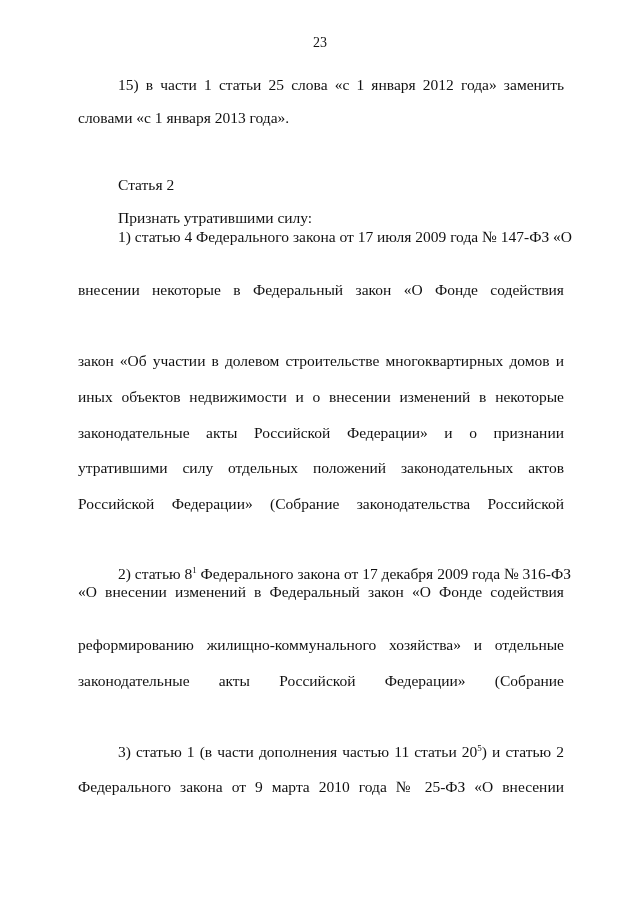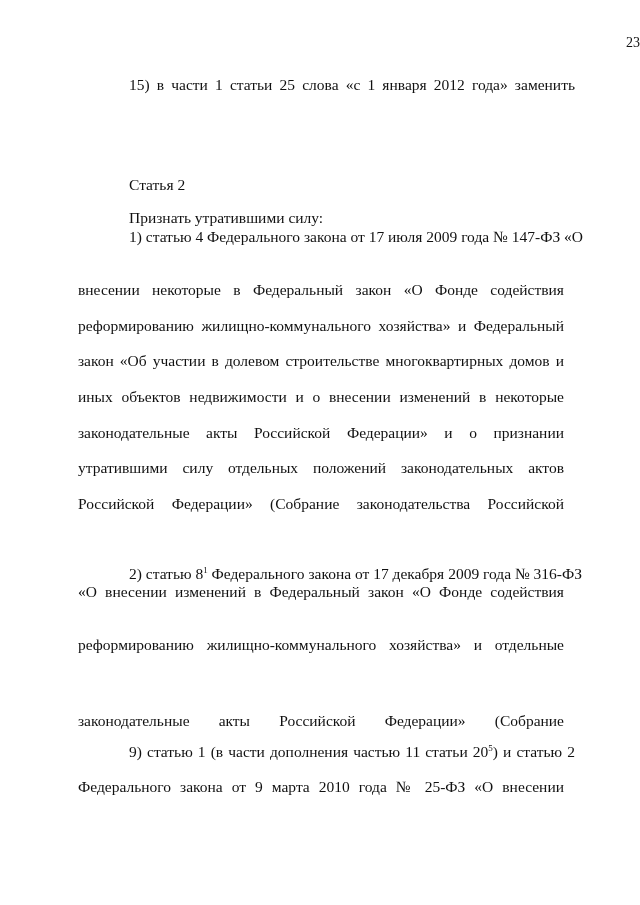--- a/index.html
+++ b/index.html
@@ -3,52 +3,52 @@
   <meta charset="utf-8">
   <style>
     html, body { margin: 0; padding: 0; background: #ffffff; }
     body { width: 640px; height: 905px; position: relative; overflow: hidden; }
     .page {
       position: absolute; left: 0; top: 0; width: 640px; height: 905px;
       font-family: "Liberation Serif", "DejaVu Serif", serif;
       color: #111111;
     }
     .page-number {
-      position: absolute; top: 35px; left: 0; width: 640px; text-align: right;
+      position: absolute; top: 35px; left: 0; width: 640px; text-align: center;
       font-size: 14px;
     }
     .line {
       position: absolute; left: 78px; width: 486px;
       font-size: 15.5px; line-height: 18px; white-space: nowrap;
     }
     .line.just { text-align: justify; text-align-last: justify; }
-    .line.indent { left: 118px; width: 446px; margin-left: 11px; }
+    .line.indent { left: 118px; width: 446px; }
     .heading { font-weight: normal; }
     sup { font-size: 9px; line-height: 0; vertical-align: 6px; }
   </style>
 </head>
 <body>
 
 <div class="page">
   <div class="page-number">23</div>
 
   <div class="line indent just" style="top:76px">15) в части 1 статьи 25 слова «с 1 января 2012 года» заменить</div>
+  <div class="line" style="top:109px">словами «с 1 января 2013 года».</div>
 
   <div class="line indent heading" style="top:176px">Статья 2</div>
   <div class="line indent" style="top:209px">Признать утратившими силу:</div>
 
   <div class="line indent just" style="top:228px">1) статью 4 Федерального закона от 17 июля 2009 года № 147-ФЗ «О</div>
   <div class="line just" style="top:281px">внесении некоторые в Федеральный закон «О Фонде содействия</div>
-  <div class="line just" style="top:317px">реформированию жилищно-коммунального хозяйства» и Федеральный</div>
   <div class="line just" style="top:352px">закон «Об участии в долевом строительстве многоквартирных домов и</div>
   <div class="line just" style="top:388px">иных объектов недвижимости и о внесении изменений в некоторые</div>
   <div class="line just" style="top:424px">законодательные акты Российской Федерации» и о признании</div>
   <div class="line just" style="top:459px">утратившими силу отдельных положений законодательных актов</div>
   <div class="line just" style="top:495px">Российской Федерации» (Собрание законодательства Российской</div>
 
   <div class="line indent just" style="top:565px"><span>2) статью 8</span><sup>1</sup><span> Федерального закона от 17 декабря 2009 года № 316-ФЗ</span></div>
   <div class="line just" style="top:583px">«О внесении изменений в Федеральный закон «О Фонде содействия</div>
   <div class="line just" style="top:636px">реформированию жилищно-коммунального хозяйства» и отдельные</div>
-  <div class="line just" style="top:712px">законодательные акты Российской Федерации» (Собрание</div>
+  <div class="line just" style="top:672px">законодательные акты Российской Федерации» (Собрание</div>
 
-  <div class="line indent just" style="top:743px"><span>9) статью 1 (в части дополнения частью 11 статьи 20</span><sup>5</sup><span>) и статью 2</span></div>
+  <div class="line indent just" style="top:743px"><span>3) статью 1 (в части дополнения частью 11 статьи 20</span><sup>5</sup><span>) и статью 2</span></div>
   <div class="line just" style="top:778px">Федерального закона от 9 марта 2010 года № 25-ФЗ «О внесении</div>
 </div>
 
 </body></html>

